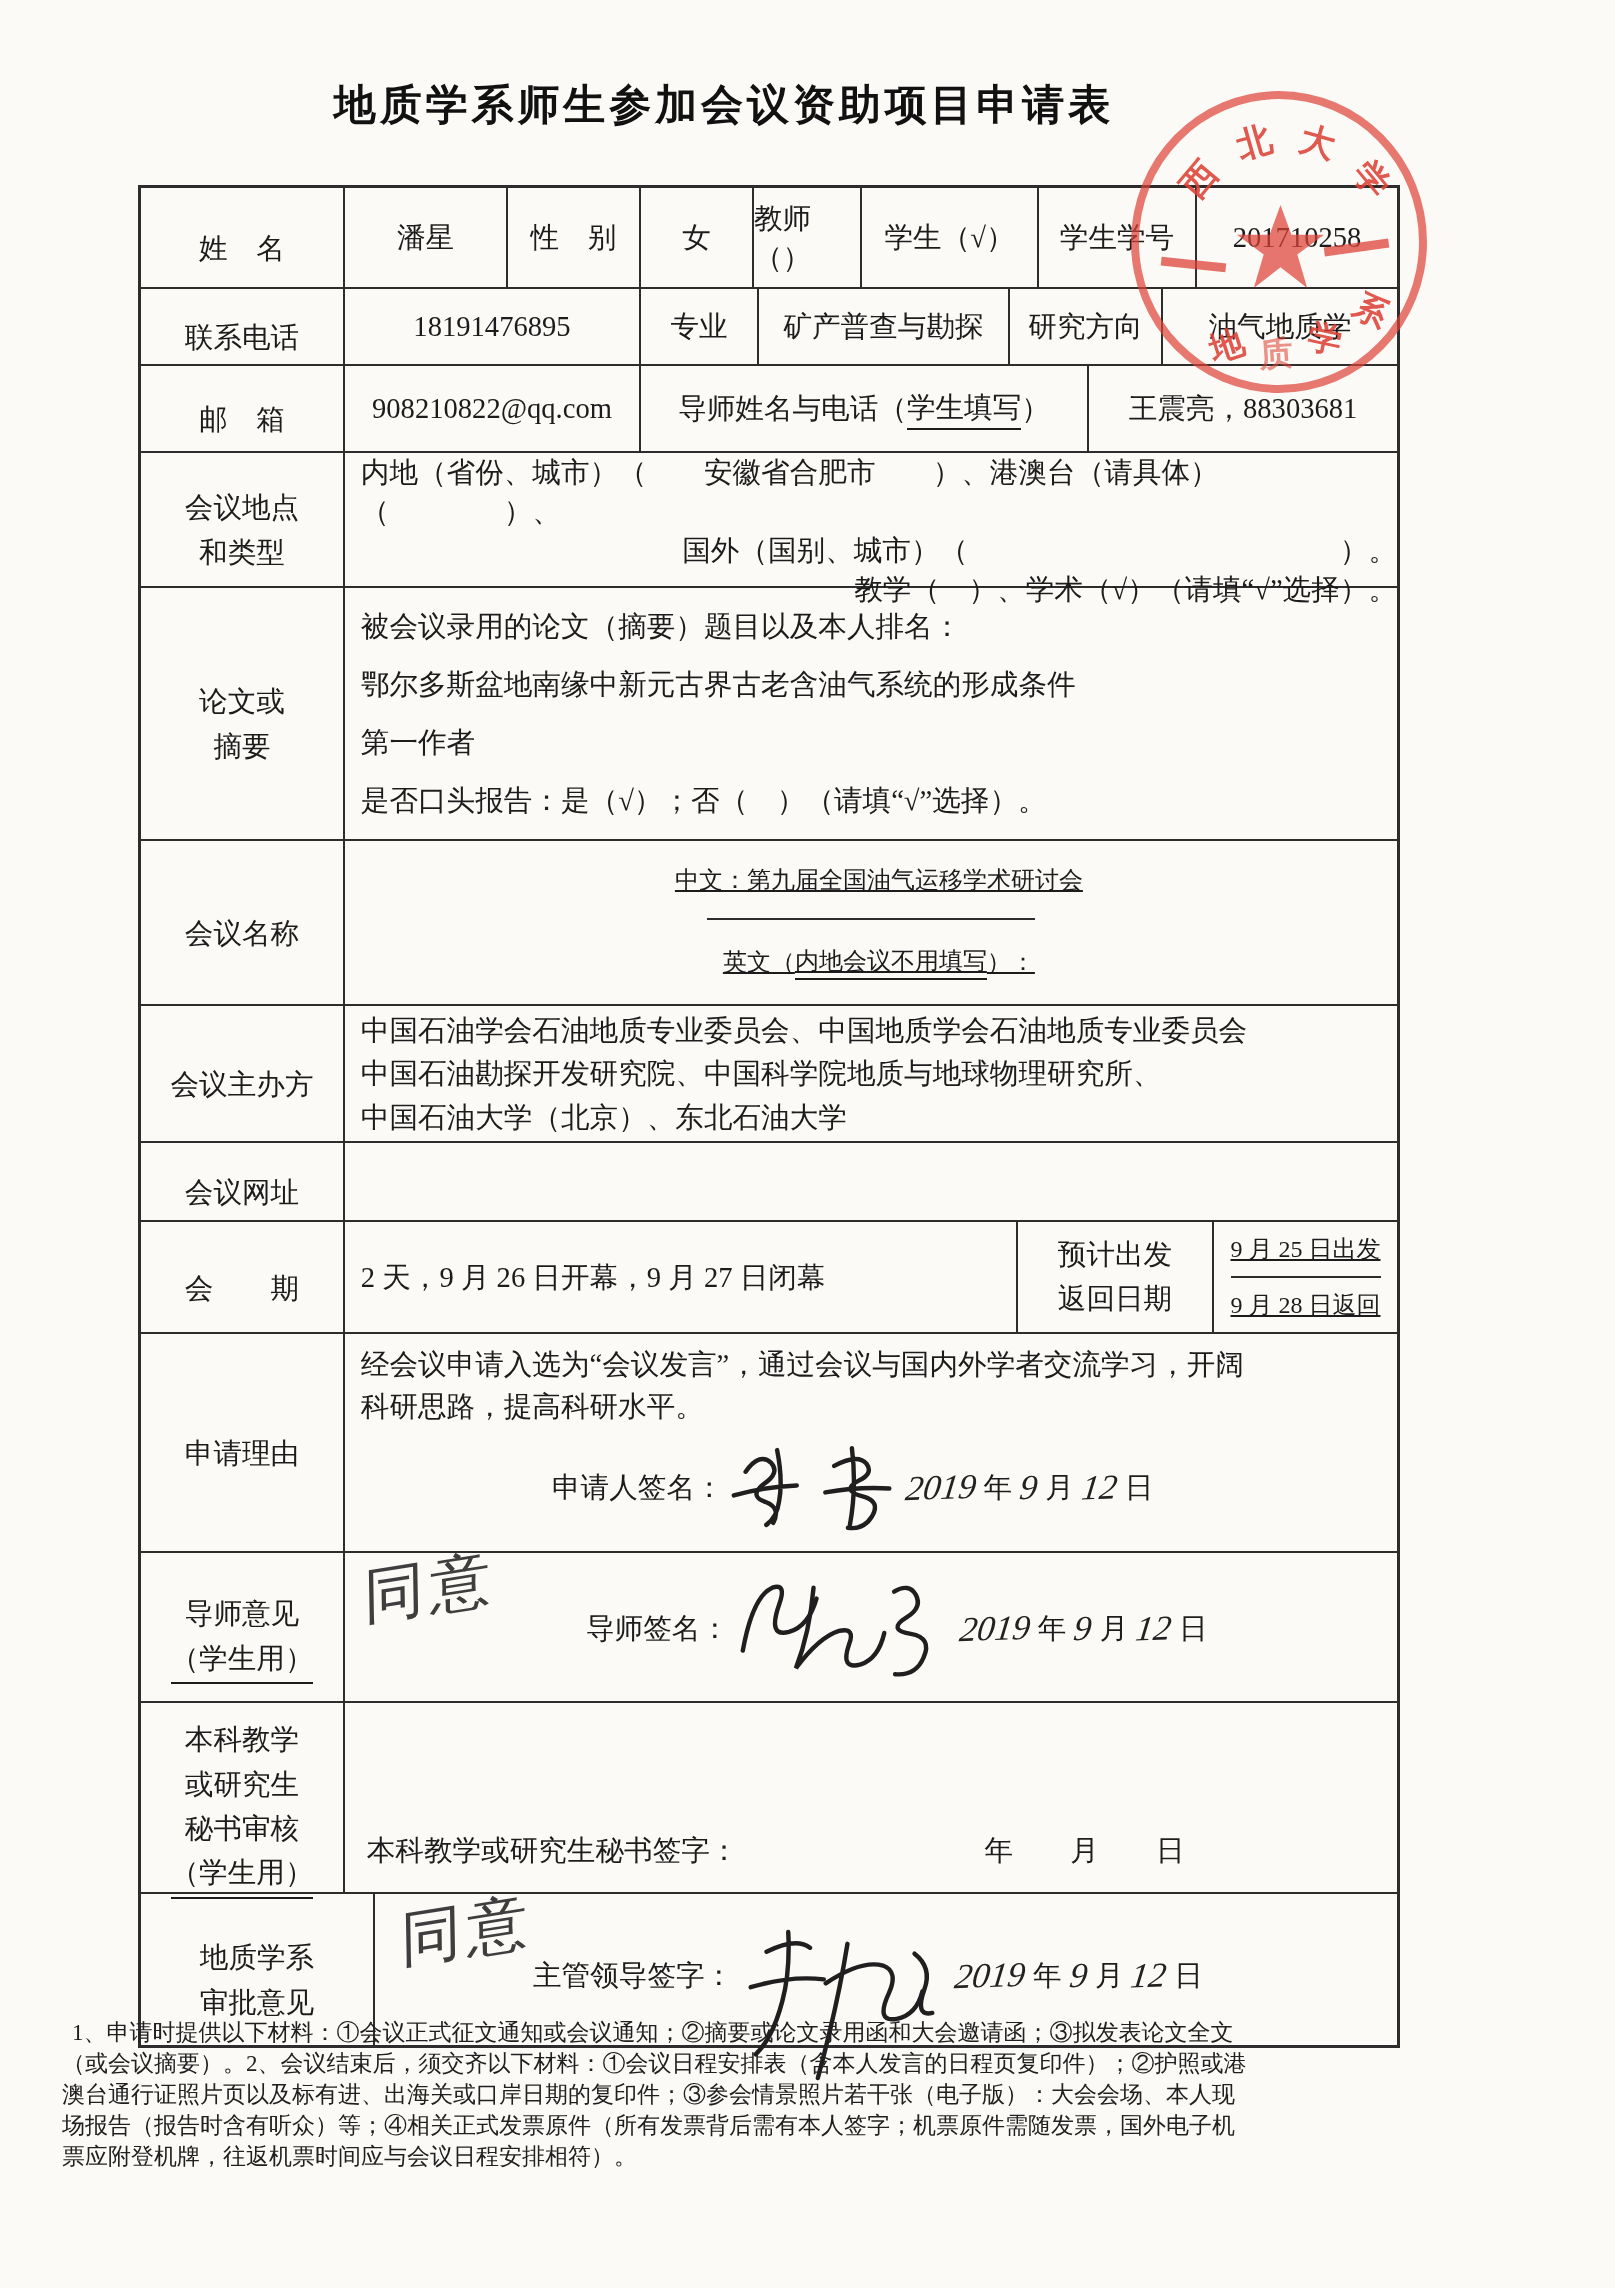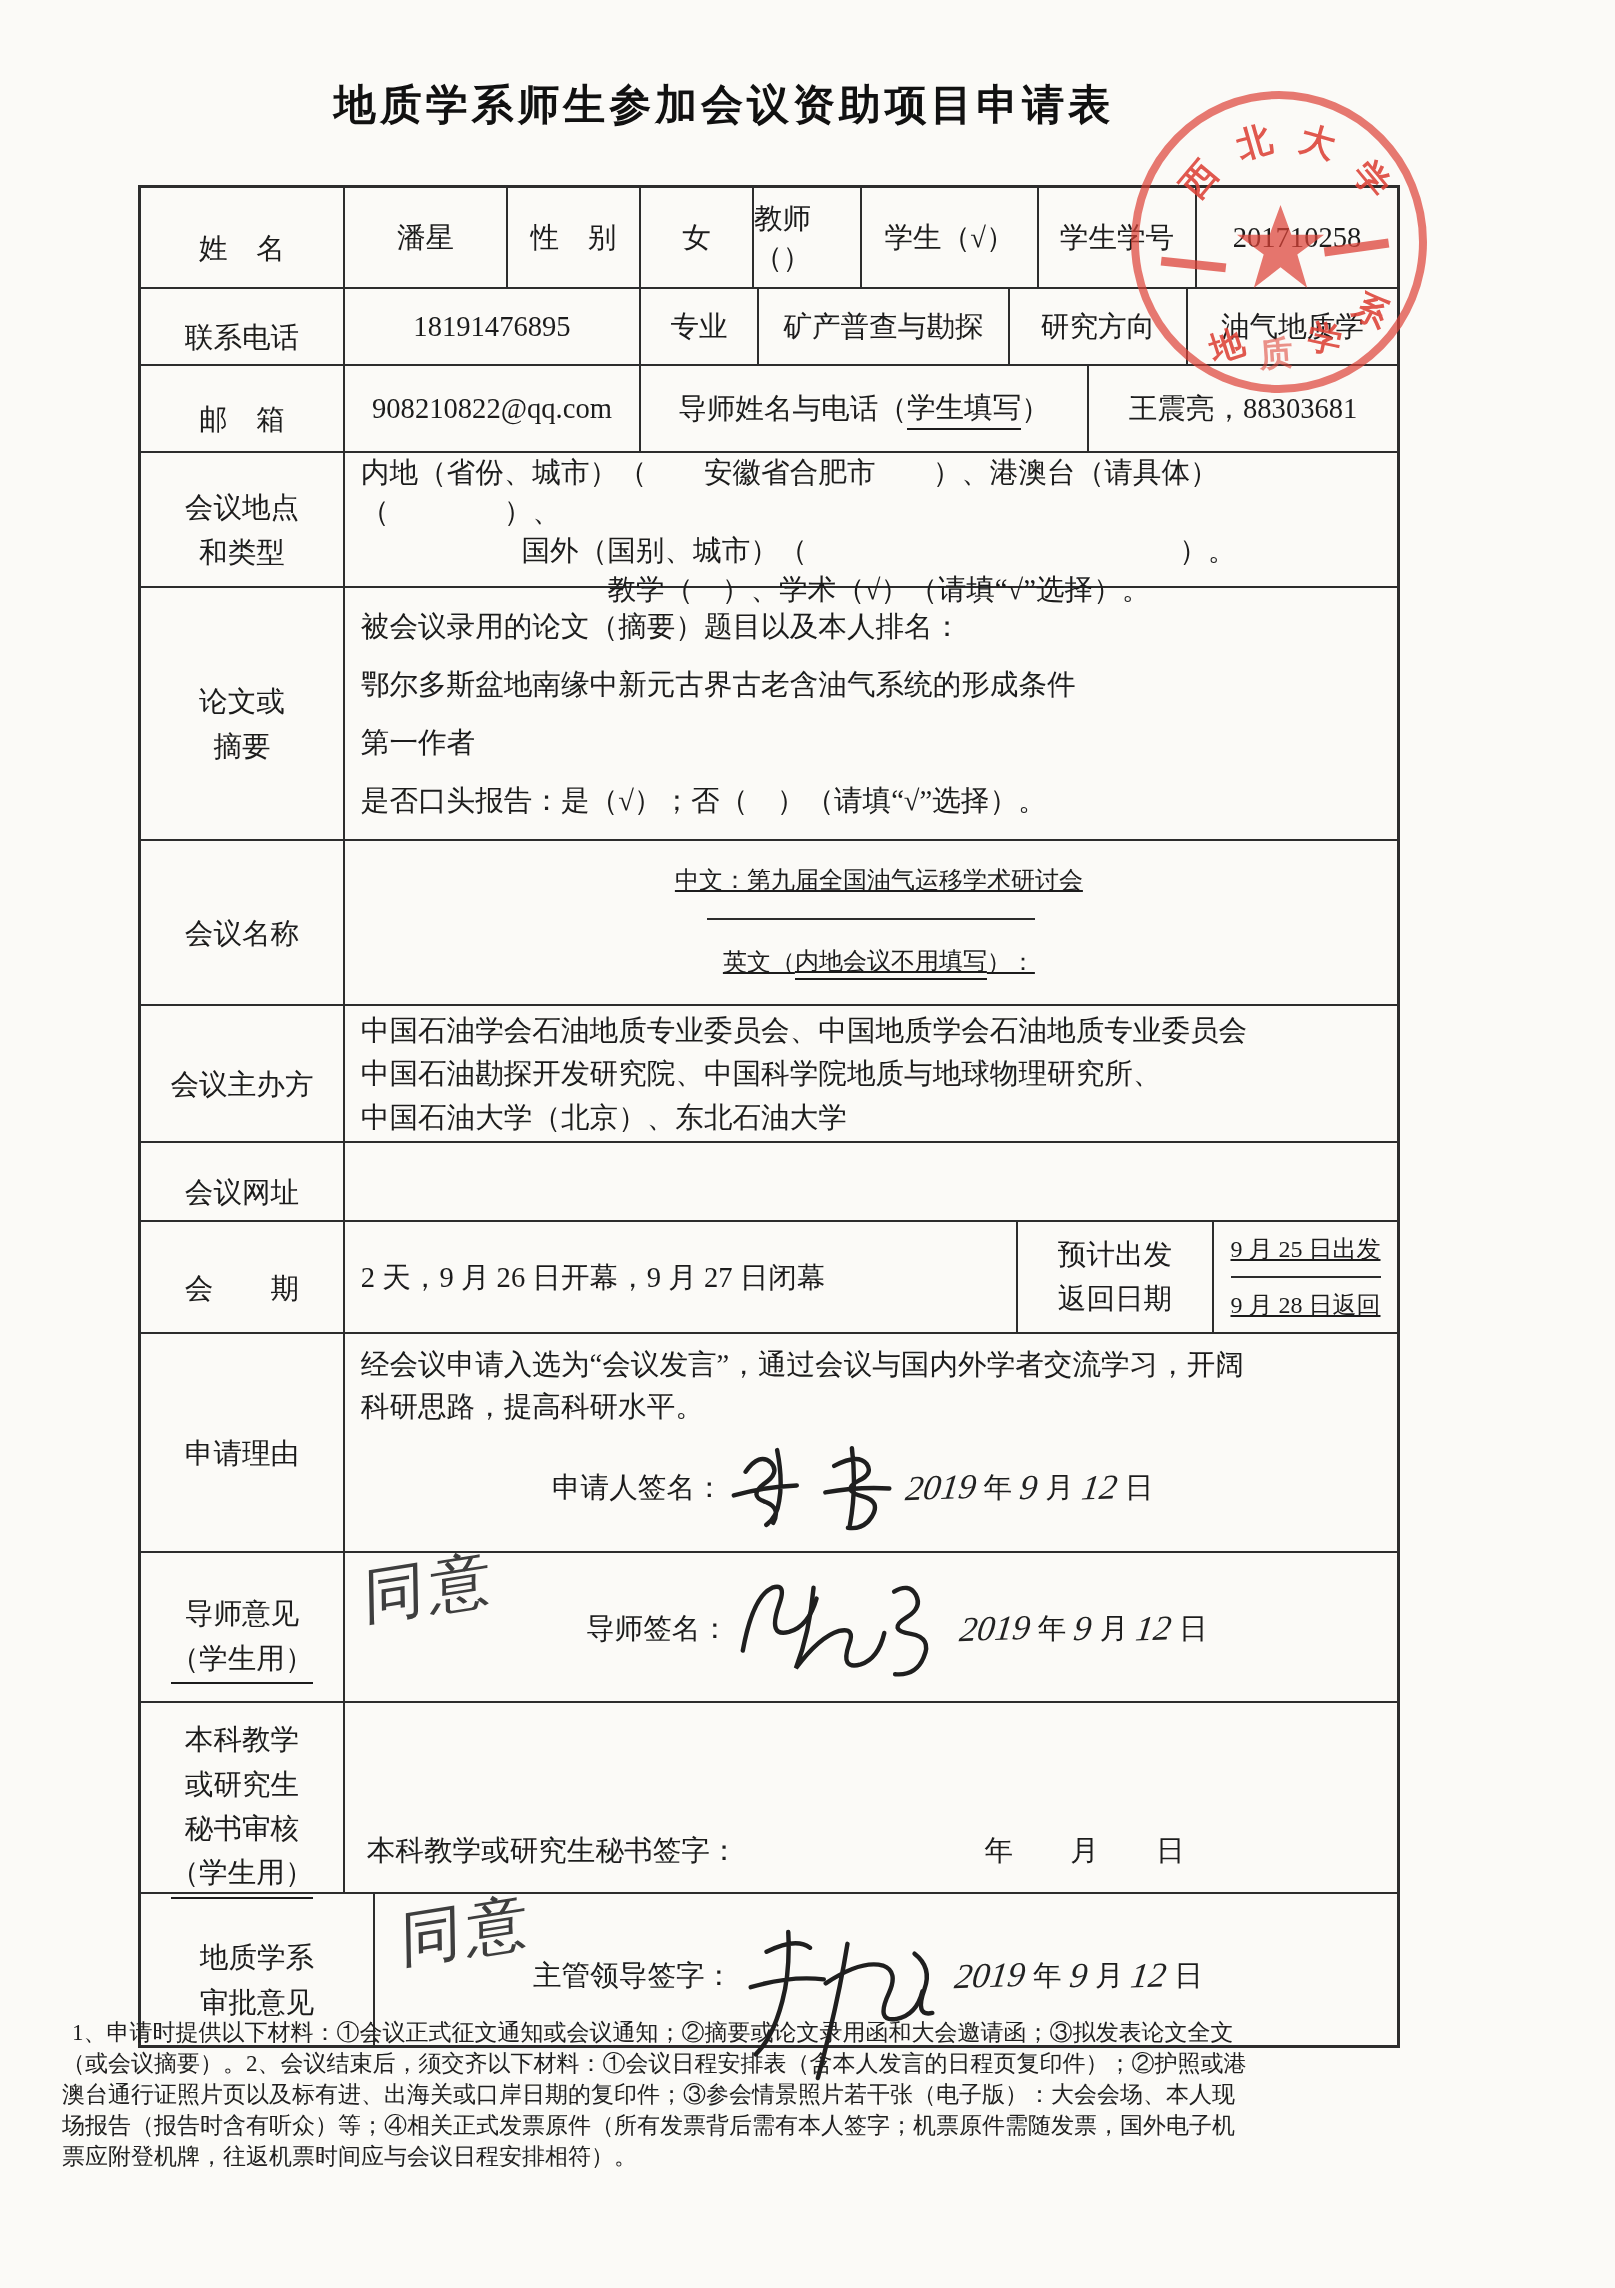--- a/index.html
+++ b/index.html
@@ -61,41 +61,41 @@
       <div class="cell" style="width:177px">学生（√）</div>
       <div class="cell" style="width:158px">学生学号</div>
       <div class="cell" style="flex:1">201710258</div>
     </div>
 
     <div class="row" style="height:75px">
       <div class="cell" style="width:202px">联系电话</div>
       <div class="cell" style="width:296px">18191476895</div>
       <div class="cell" style="width:118px">专业</div>
       <div class="cell" style="width:251px">矿产普查与勘探</div>
-      <div class="cell" style="width:178px">研究方向</div>
+      <div class="cell" style="width:153px">研究方向</div>
       <div class="cell" style="flex:1">油气地质学</div>
     </div>
 
     <div class="row" style="height:85px">
       <div class="cell" style="width:202px">邮　箱</div>
       <div class="cell" style="width:296px">908210822@qq.com</div>
       <div class="cell" style="width:448px">
         <span>导师姓名与电话（</span>
           <span class="ul">学生填写</span>
           <span>）</span>
       </div>
       <div class="cell" style="flex:1">王震亮，88303681</div>
     </div>
 
     <div class="row" style="height:133px">
       <div class="cell lab" style="width:202px">
         <span>会议地点</span>
         <span>和类型</span>
       </div>
-      <div class="cell col" style="flex:1;align-items:center">
+      <div class="cell col" style="flex:1;align-items:flex-end">
         <span>内地（省份、城市）（　　安徽省合肥市　　）、港澳台（请具体）（　　　　）、</span>
         <span>国外（国别、城市）（　　　　　　　　　　　　　）。</span>
         <span>教学（　）、学术（√）（请填“√”选择）。</span>
       </div>
     </div>
 
     <div class="row" style="height:251px">
       <div class="cell lab" style="width:202px">
         <span>论文或</span>
         <span>摘要</span>

